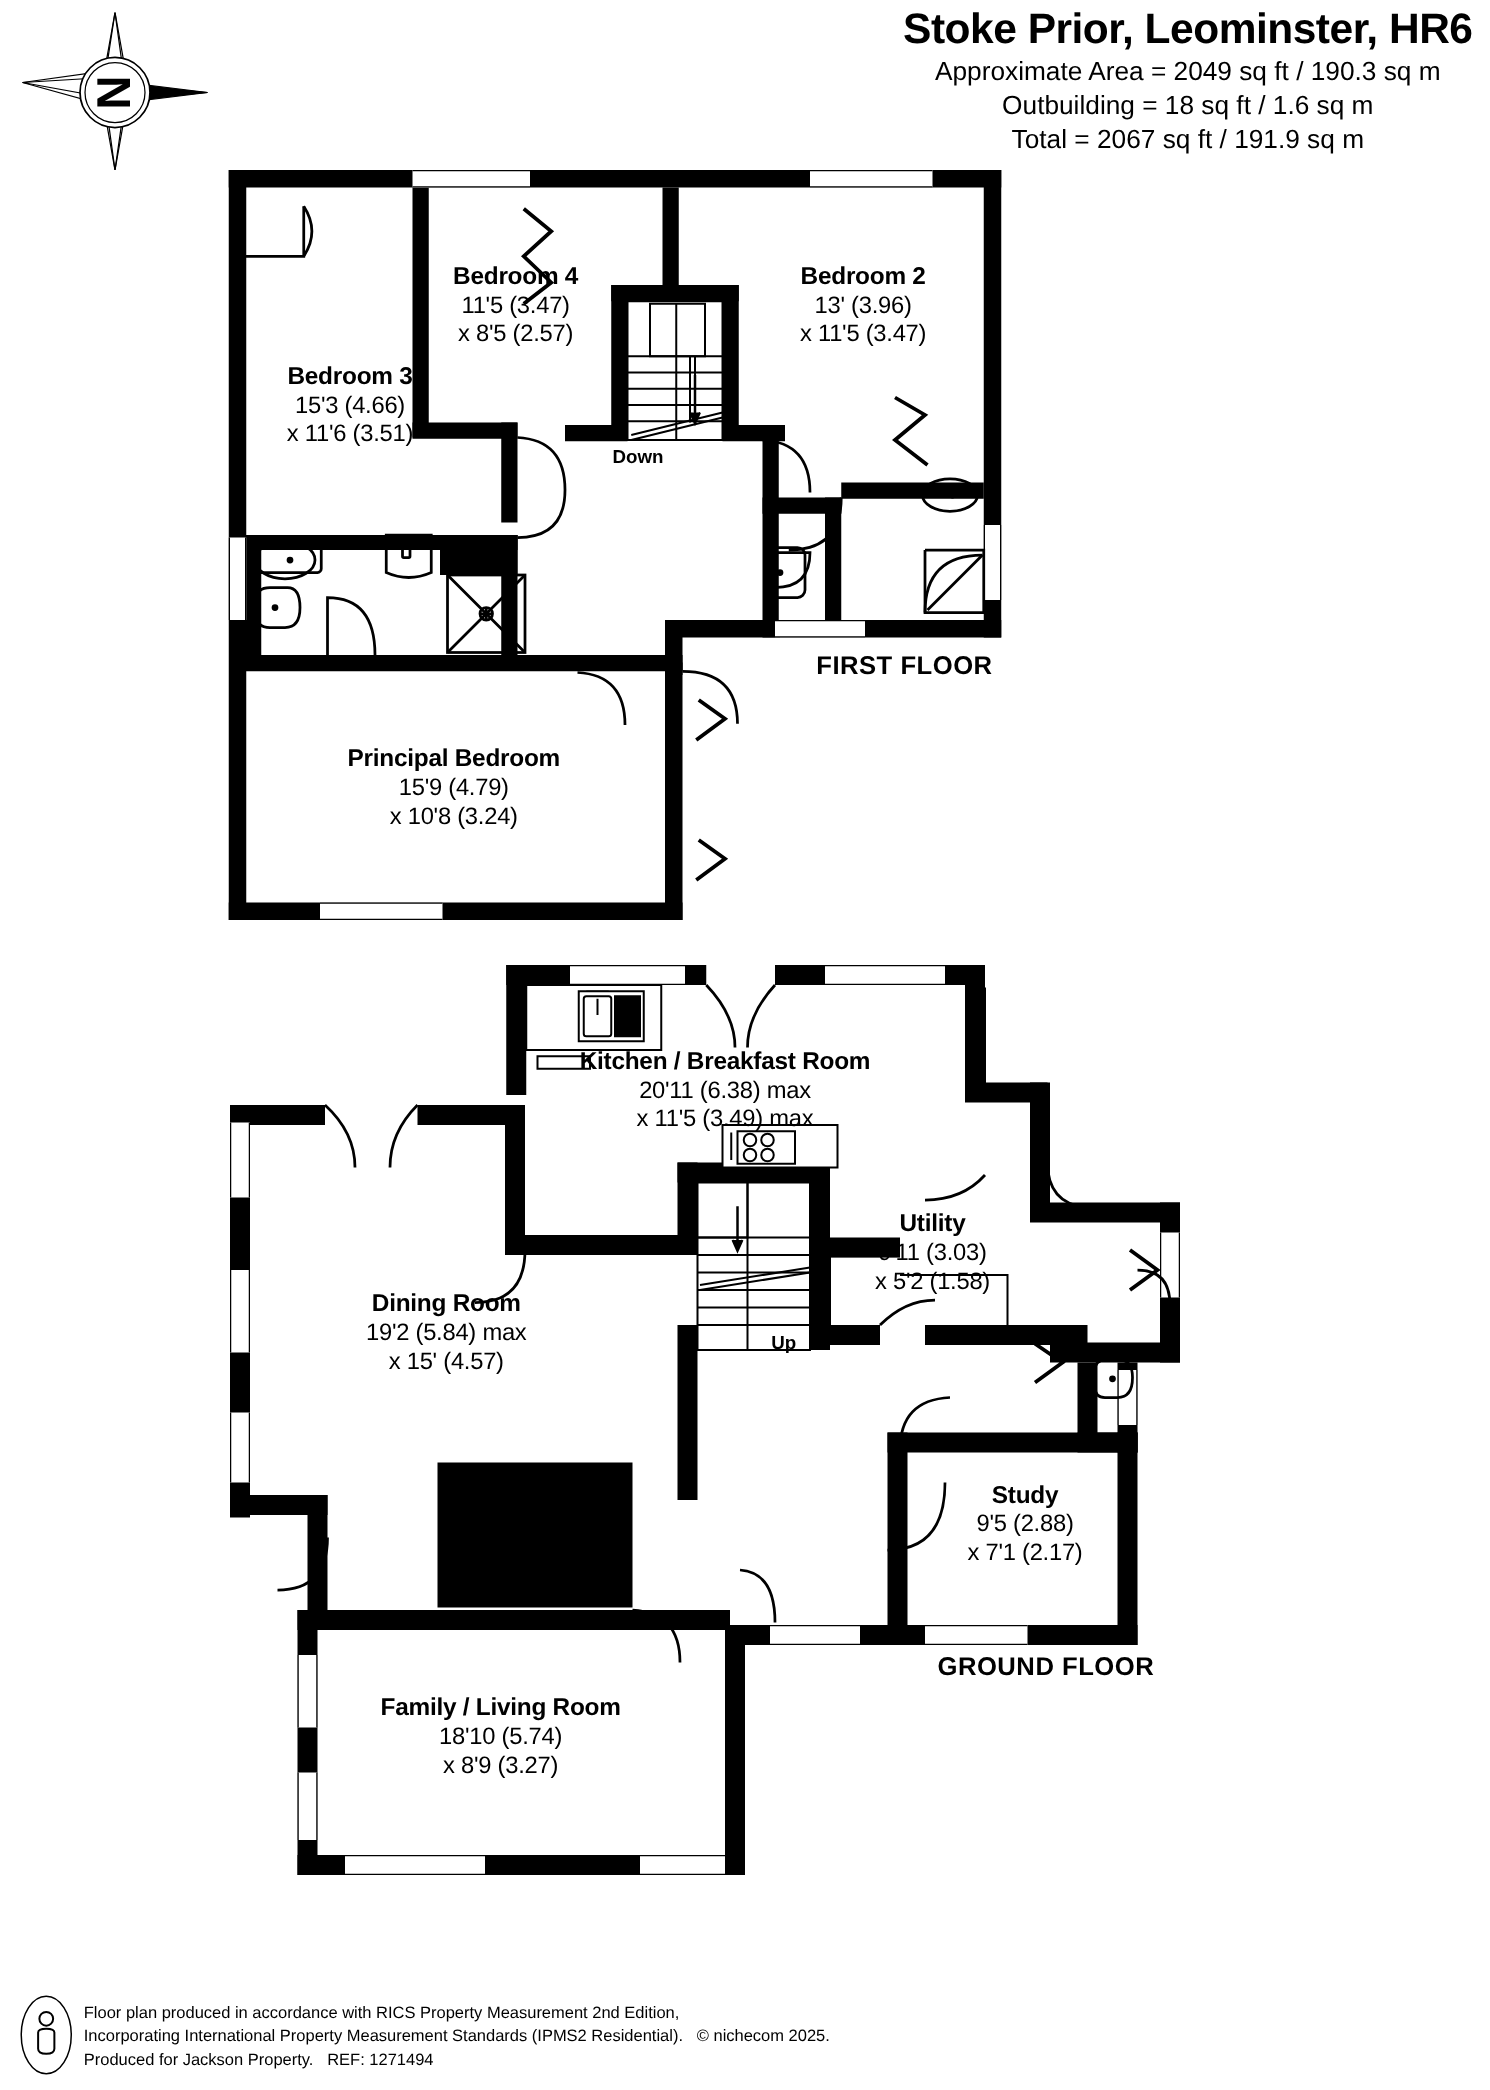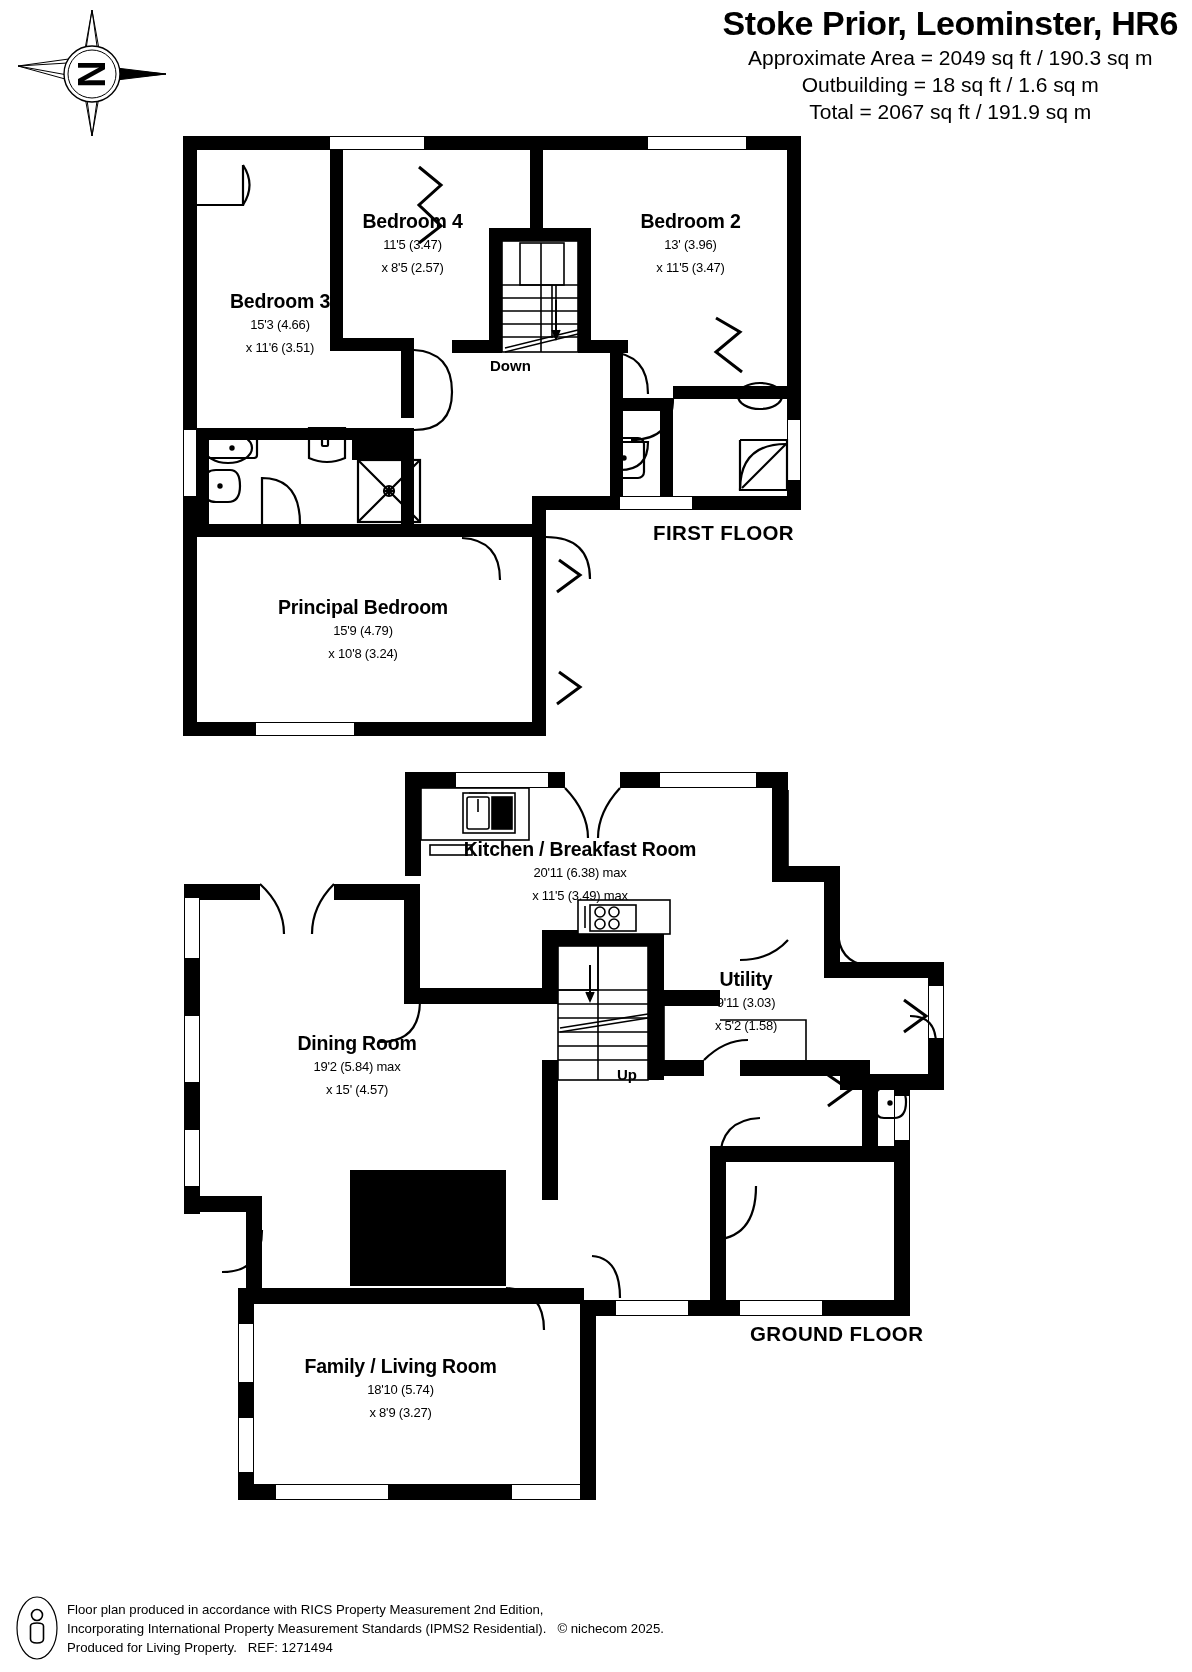--- a/index.html
+++ b/index.html
@@ -19,21 +19,21 @@
   
   #compass{position:absolute;left:14px;top:8px;width:160px;height:130px;}
 
   
   .wall{position:absolute;background:#000;}
   .room{position:absolute;background:#fff;}
   .win{position:absolute;background:#fff;border-top:1.7px solid #000;border-bottom:1.7px solid #000;box-sizing:border-box;}
   .winv{position:absolute;background:#fff;border-left:1.7px solid #000;border-right:1.7px solid #000;box-sizing:border-box;}
   .label{position:absolute;text-align:center;line-height:23px;white-space:nowrap;}
   .label .nm{font-size:19.5px;font-weight:bold;letter-spacing:-.2px;}
-  .label .dm{font-size:13px;font-weight:normal;letter-spacing:-.2px;}
+  .label .dm{font-size:19px;font-weight:normal;letter-spacing:-.2px;}
   .floorlabel{position:absolute;font-size:20.5px;font-weight:bold;letter-spacing:.4px;}
   .updown{position:absolute;font-size:15px;font-weight:bold;}
   svg.ov{position:absolute;left:0;top:0;width:1192px;height:1672px;overflow:visible;pointer-events:none;}
 
   
   #footer{position:absolute;left:16px;bottom:12px;display:flex;align-items:center;gap:9px;}
   #footer .txt{font-size:13.2px;line-height:19px;font-family:"Liberation Sans",sans-serif;}
 </style>
 </head>
 <body>
@@ -318,20 +318,25 @@
     <div class="dm">9'11 (3.03)</div>
     <div class="dm">x 5'2 (1.58)</div>
   </div>
 
   <div class="label" style="left:232px;top:1032px;width:250px;">
     <div class="nm">Dining Room</div>
     <div class="dm">19'2 (5.84) max</div>
     <div class="dm">x 15' (4.57)</div>
   </div>
 
+  <div class="label" style="left:725px;top:1185px;width:190px;">
+    <div class="nm">Study</div>
+    <div class="dm">9'5 (2.88)</div>
+    <div class="dm">x 7'1 (2.17)</div>
+  </div>
 
   <div class="label" style="left:253px;top:1355px;width:295px;">
     <div class="nm">Family / Living Room</div>
     <div class="dm">18'10 (5.74)</div>
     <div class="dm">x 8'9 (3.27)</div>
   </div>
 
   <div class="updown" style="left:490px;top:357px;">Down</div>
   <div class="updown" style="left:617px;top:1066px;text-align:right;">Up</div>
 
@@ -344,19 +349,19 @@
       <circle cx="21" cy="19" r="5.5" fill="none" stroke="#000" stroke-width="1.6"></circle>
       <path d="M14.5 30 q0 -3 6.5 -3 q6.5 0 6.5 3 l0 13 q0 4 -6.5 4 q-6.5 0 -6.5 -4 Z" fill="none" stroke="#000" stroke-width="1.6"></path>
     </svg>
     <div class="txt">
       <div>Floor plan produced in accordance with RICS Property Measurement 2nd Edition,</div>
       <div>
         <span>Incorporating International Property Measurement Standards (IPMS2 Residential).</span>
         &nbsp;&nbsp;<span>© nichecom 2025.</span>
       </div>
       <div>
-        <span>Produced for Living Property.</span>
+        <span>Produced for Jackson Property.</span>
         &nbsp;&nbsp;<span>REF: 1271494</span>
       </div>
     </div>
   </div>
 
 </div>
 
 </body></html>

